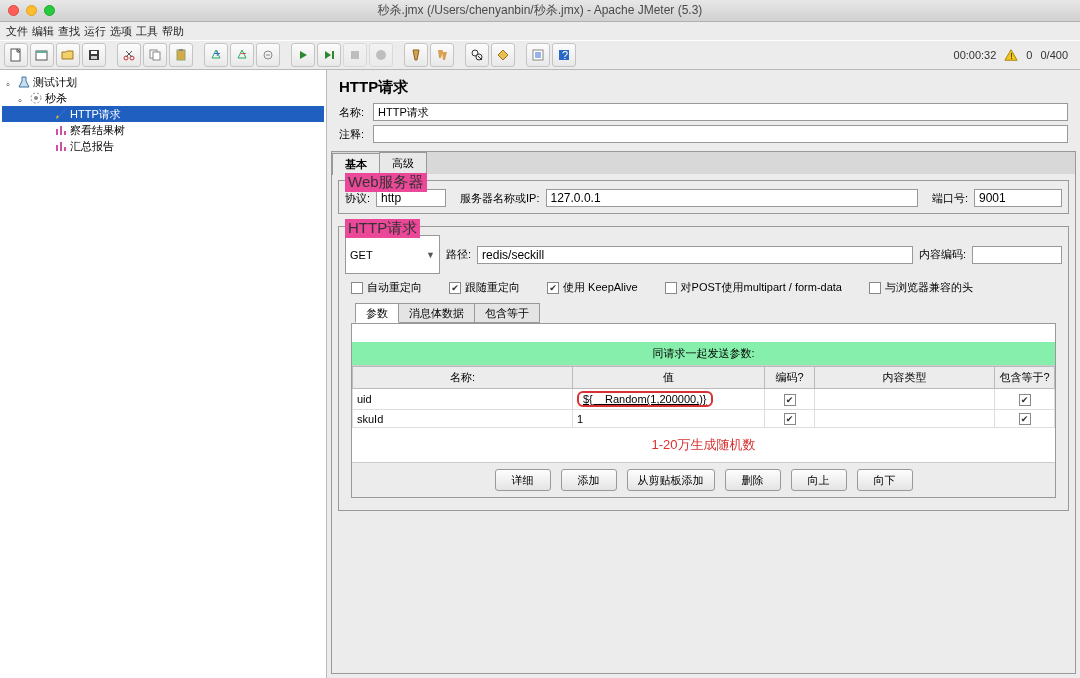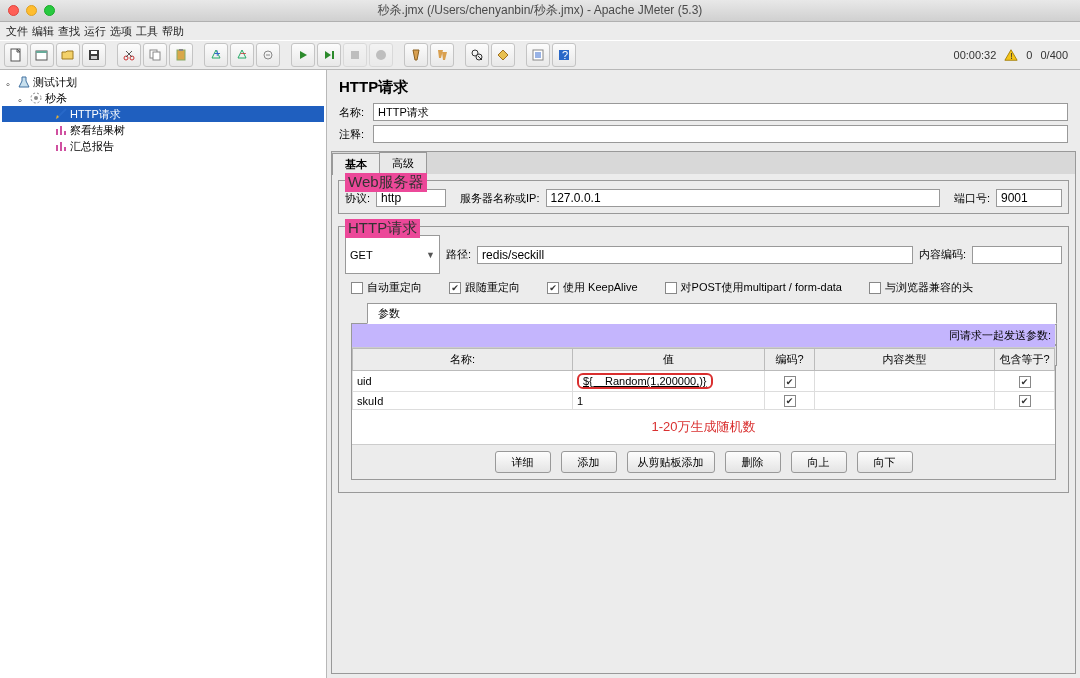--- a/index.html
+++ b/index.html
@@ -48,26 +48,26 @@
     .fs-row { display: flex; align-items: center; gap: 6px; margin-top: 4px; }
     .fs-label { font-size: 11px; }
     .fs-input { height: 18px; border: 1px solid #999; background: #fff; padding: 0 4px; font-size: 12px; }
     .select-box { height: 39px; border: 1px solid #999; background: #fff; padding: 0 4px; display: flex; align-items: center; justify-content: space-between; min-width: 95px; }
     .select-arrow { font-size: 9px; color: #555; margin-left: 8px; }
     
     .checkbox-row { display: flex; align-items: center; gap: 27px; padding: 6px; font-size: 11px; }
     .checkbox-item { display: flex; align-items: center; gap: 4px; }
     .chk { width: 12px; height: 12px; border: 1px solid #888; background: #fff; display: inline-flex; align-items: center; justify-content: center; font-size: 9px; color: #333; }
     
-    .inner-tabs { display: flex; height: 20px; margin: 2px 6px 0 22px; flex-direction: column; }
+    .inner-tabs { display: flex; height: 20px; margin: 2px 6px 0 10px; }
     .inner-tab { padding: 2px 10px; border: 1px solid #999; background: #e4e4e4; margin-right: -1px; font-size: 11px; cursor: pointer; }
     .inner-tab.active { background: #fff; border-bottom: 1px solid #fff; position: relative; z-index: 1; }
     
     .params-area { border: 1px solid #999; margin: 0 6px 6px 6px; flex: 1; background: #fff; display: flex; flex-direction: column; overflow: hidden; }
-    .params-title { text-align: right; font-size: 11px; padding: 4px; background: #c4b5fd; border-bottom: 1px solid #ccc; }
+    .params-title { text-align: center; font-size: 11px; padding: 4px; background: #86efac; border-bottom: 1px solid #ccc; margin-top: 18px; }
     .params-table { width: 100%; border-collapse: collapse; }
     .params-table th { background: #ececec; border: 1px solid #bbb; padding: 3px; font-size: 11px; font-weight: normal; }
     .params-table td { border: 1px solid #ddd; padding: 2px 4px; font-size: 11px; height: 16px; background: #fff; }
     .params-table .chk-cell { text-align: center; }
     .circled { border: 2px solid #d93030; border-radius: 6px; padding: 0 4px; display: inline-block; text-decoration: underline; }
     .annotation { color: #d93030; font-size: 13px; text-align: center; padding: 8px; }
     
     .bottom-buttons { display: flex; justify-content: center; gap: 10px; padding: 6px; border-top: 1px solid #ccc; background: #ececec; }
     .btn { min-width: 56px; height: 22px; border: 1px solid #999; border-radius: 3px; background: linear-gradient(#fdfdfd,#e4e4e4); font-size: 11px; cursor: pointer; padding: 0 10px; font-family: Liberation Mono, monospace; }
     
@@ -302,21 +302,21 @@
       </div>
 
       <div class="fieldset">
         <div class="fieldset-legend">Web服务器</div>
         <div class="fs-row">
           <span class="fs-label">协议:</span>
           <input class="fs-input" style="width: 70px;" value="http">
           <span class="fs-label" style="margin-left:8px">服务器名称或IP:</span>
           <input class="fs-input" style="flex: 1 1 0%;" value="127.0.0.1">
           <span class="fs-label" style="margin-left:8px">端口号:</span>
-          <input class="fs-input small" style="width: 66px;" value="9001">
+          <input class="fs-input small" style="width: 88px;" value="9001">
         </div>
       </div>
 
       <div class="fieldset">
         <div class="fieldset-legend">HTTP请求</div>
         <div class="fs-row">
           <div class="select-box">
             <span>GET</span>
             <span class="select-arrow">▼</span>
           </div>

